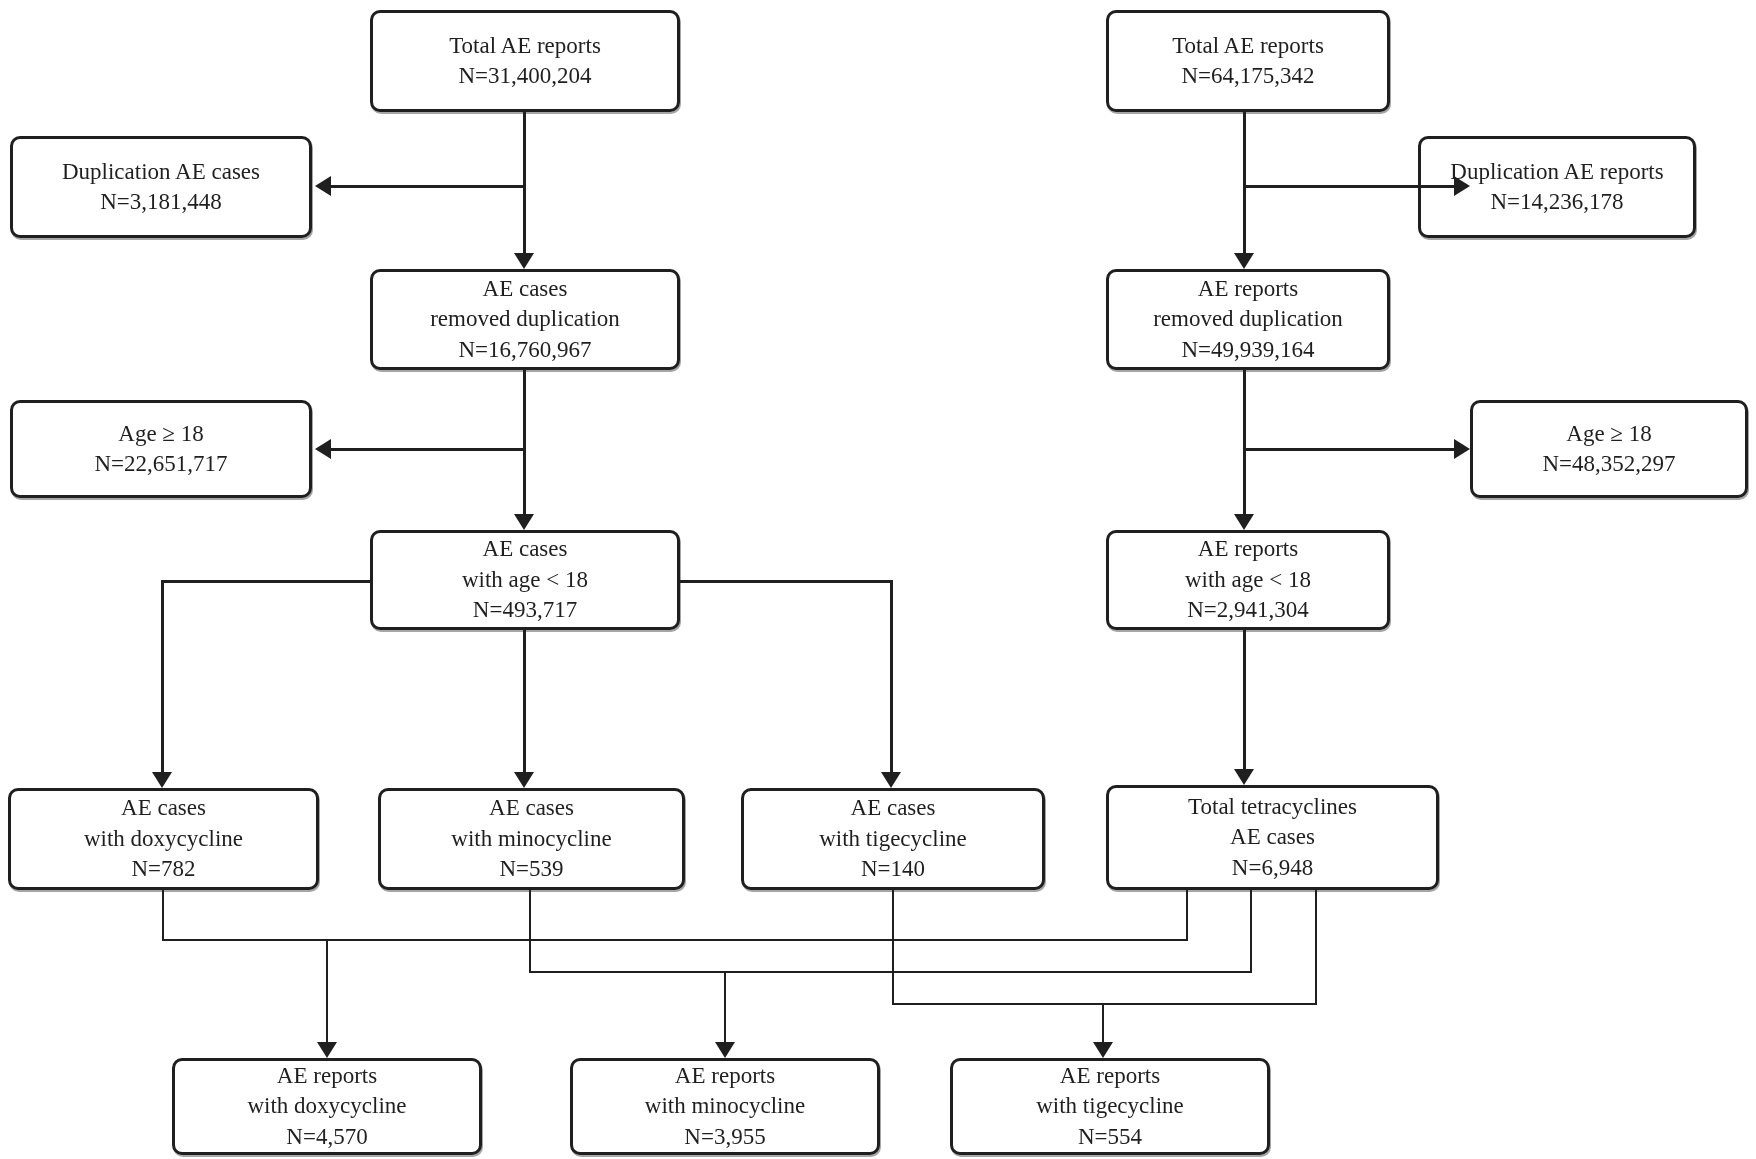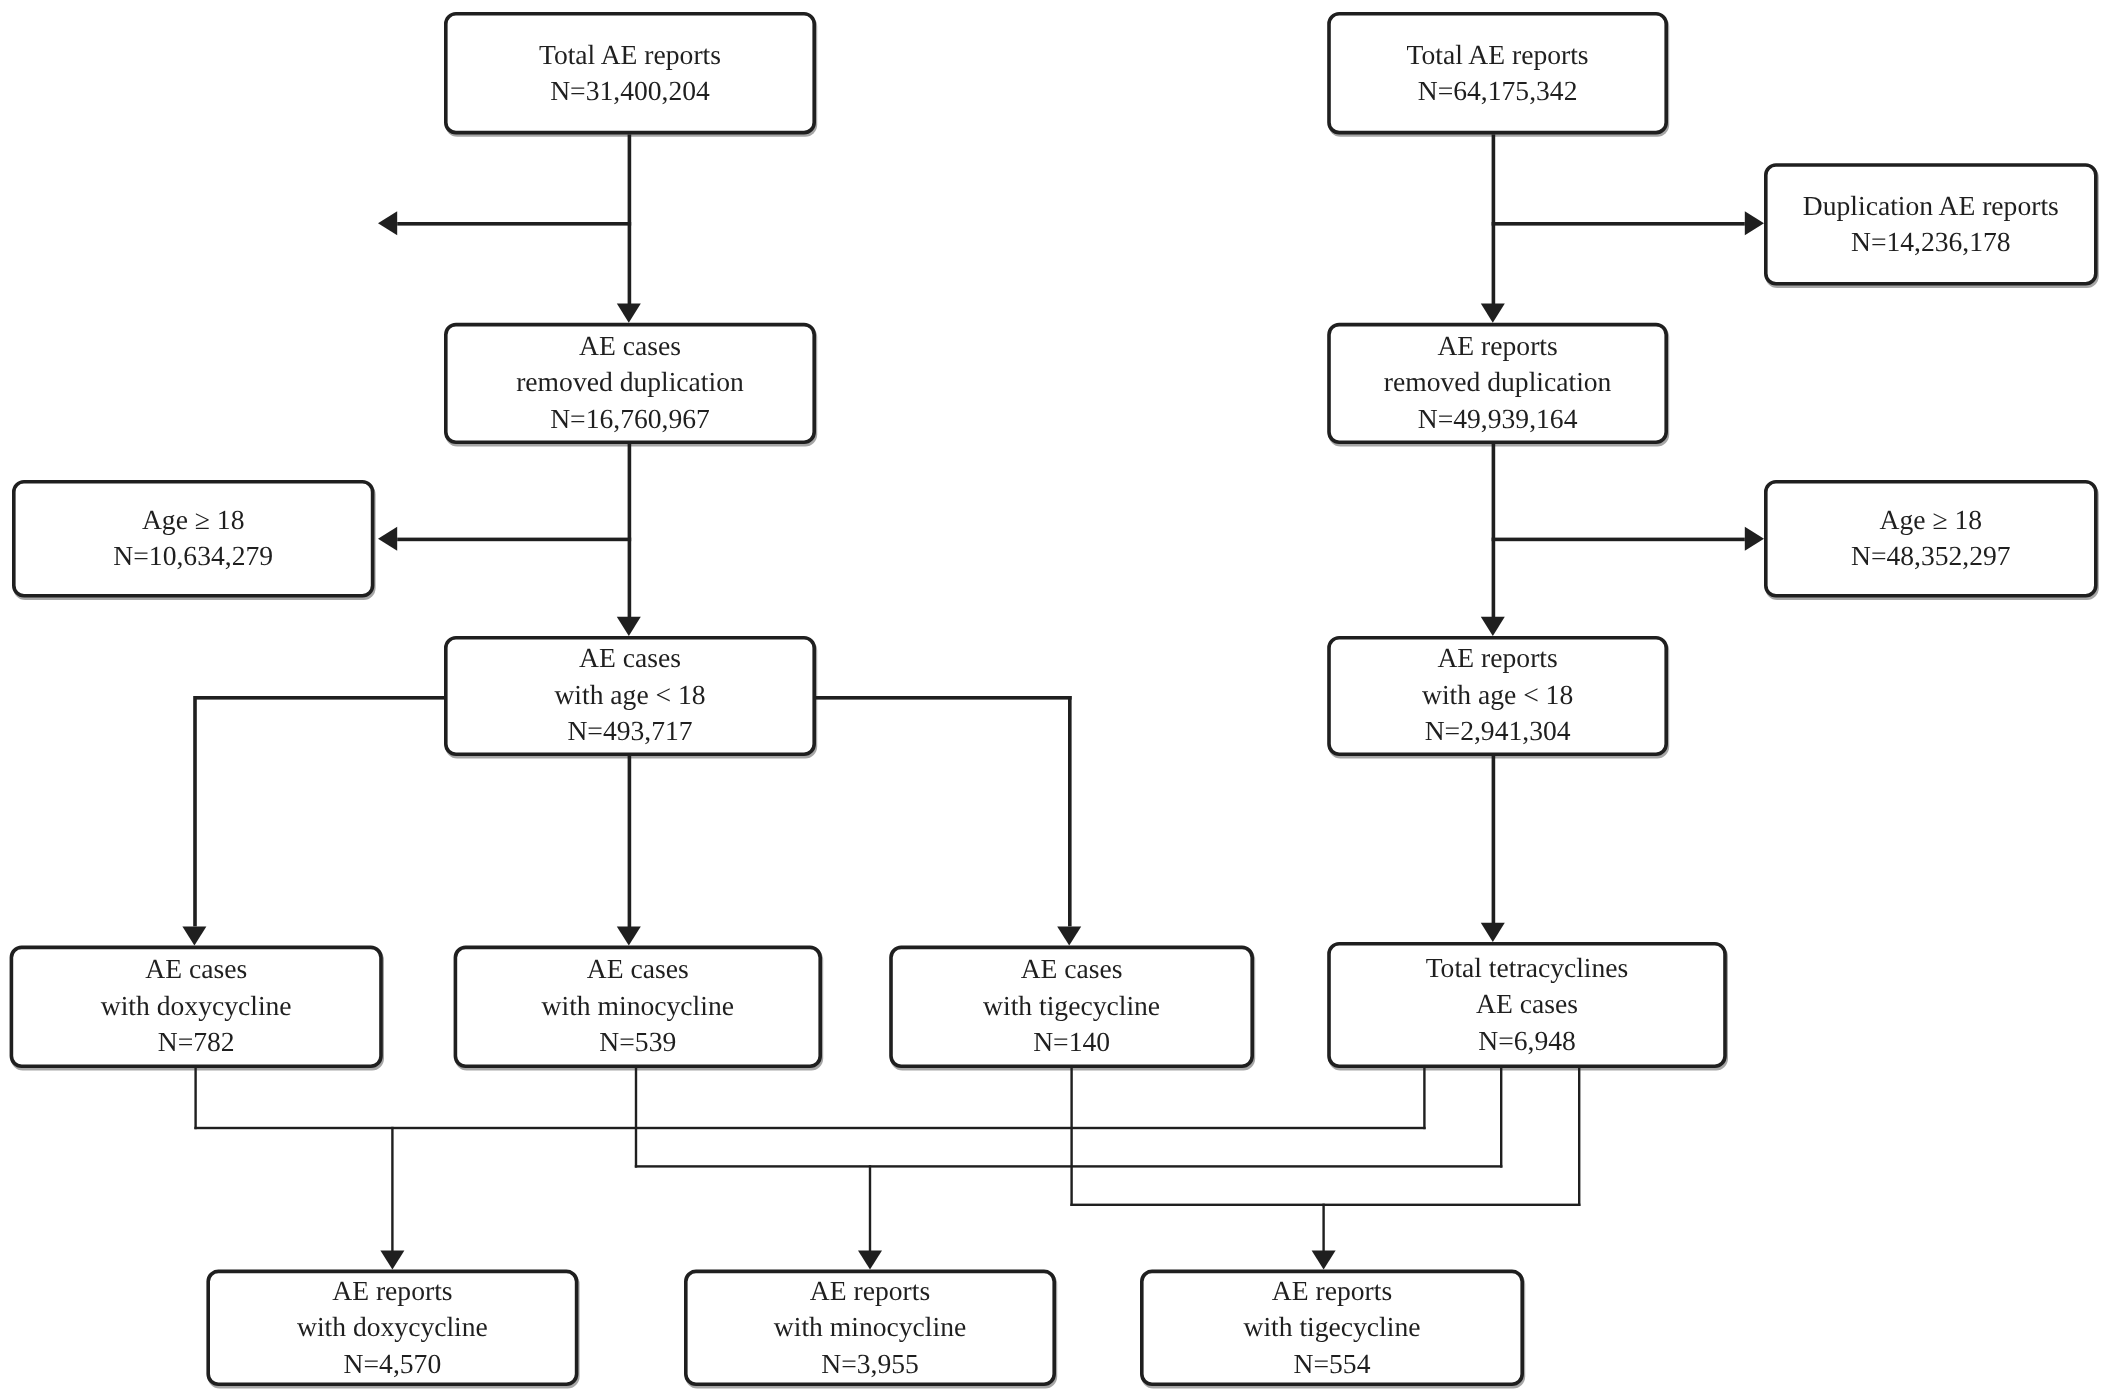--- a/index.html
+++ b/index.html
@@ -47,30 +47,34 @@
 </head>
 <body>
 
 <div class="canvas">
 
   <div class="box" style="left:370px;top:10px;width:310px;height:102px">
     <span>Total AE reports</span>
     <span>N=31,400,204</span>
   </div>
 
+  <div class="box" style="left:10px;top:136px;width:302px;height:102px">
+    <span>Duplication AE cases</span>
+    <span>N=3,181,448</span>
+  </div>
 
   <div class="box" style="left:370px;top:269px;width:310px;height:101px">
     <span>AE cases</span>
     <span>removed duplication</span>
     <span>N=16,760,967</span>
   </div>
 
   <div class="box" style="left:10px;top:400px;width:302px;height:98px">
     <span>Age ≥ 18</span>
-    <span>N=10,634,279</span>
+    <span>N=22,651,717</span>
   </div>
 
   <div class="box" style="left:370px;top:530px;width:310px;height:100px">
     <span>AE cases</span>
     <span>with age &lt; 18</span>
     <span>N=493,717</span>
   </div>
 
   <div class="box" style="left:8px;top:788px;width:311px;height:102px">
     <span>AE cases</span>
@@ -88,21 +92,21 @@
     <span>AE cases</span>
     <span>with tigecycline</span>
     <span>N=140</span>
   </div>
 
   <div class="box" style="left:1106px;top:10px;width:284px;height:102px">
     <span>Total AE reports</span>
     <span>N=64,175,342</span>
   </div>
 
-  <div class="box" style="left:1470px;top:136px;width:278px;height:102px">
+  <div class="box" style="left:1418px;top:136px;width:278px;height:102px">
     <span>Duplication AE reports</span>
     <span>N=14,236,178</span>
   </div>
 
   <div class="box" style="left:1106px;top:269px;width:284px;height:101px">
     <span>AE reports</span>
     <span>removed duplication</span>
     <span>N=49,939,164</span>
   </div>
 

